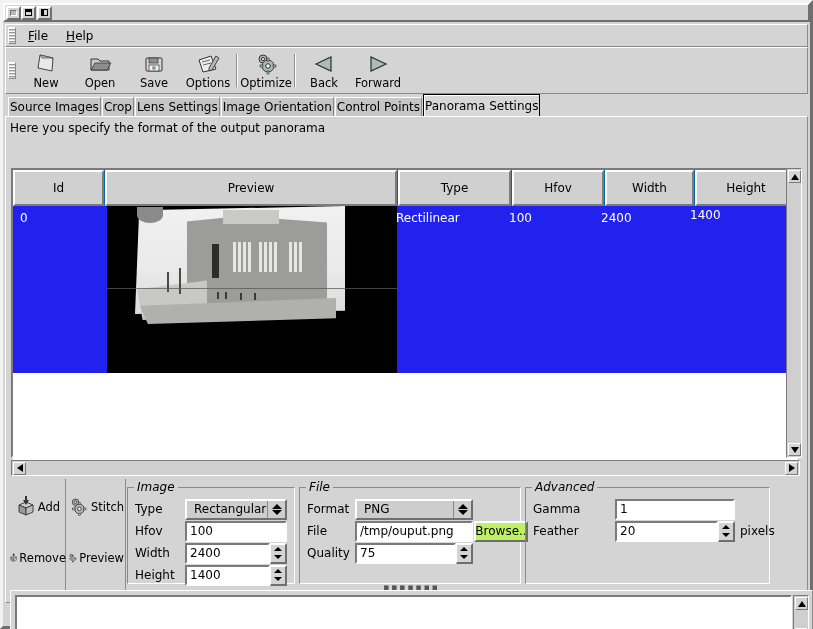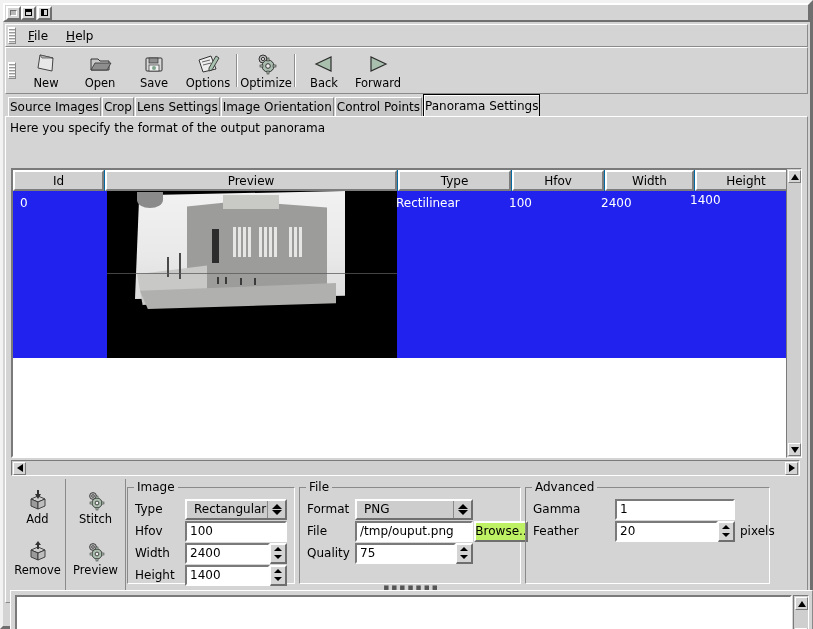--- a/index.html
+++ b/index.html
@@ -150,21 +150,21 @@
     font-size: 12px; color: #000;
   }
 
   
   .table-wrap {
     position: absolute; left: 5px; top: 51px; width: 789px; height: 290px;
     box-sizing: border-box;
     border: 2px solid; border-color: #7a7a7a #ffffff #ffffff #7a7a7a;
     background: #ffffff;
   }
-  .thead { display: flex; height: 21px; background: #0369a1; }
+  .thead { display: flex; height: 36px; background: #0369a1; }
   .th {
     box-sizing: border-box;
     background: #d0d0d0;
     border: 2px solid; border-color: #ffffff #7c7c7c #7c7c7c #ffffff;
     display: flex; align-items: center; justify-content: center;
     font-size: 12px; color: #000;
     margin-right: 1px;
   }
   .tbody { position: relative; height: 265px; background: #ffffff; overflow: hidden; }
   .trow {
@@ -261,37 +261,37 @@
   .ctrl-area {
     position: absolute; left: 3px; top: 362px; width: 794px; height: 111px;
   }
   .sidebtns {
     position: absolute; left: 0; top: 0; width: 57px; height: 111px;
     box-sizing: border-box;
     border-right: 1px solid #8a8a8a;
   }
   .sidebtn {
     width: 57px; height: 46px; margin-top: 5px;
-    display: flex; flex-direction: column; align-items: center; justify-content: center; gap: 1px;
+    display: flex; flex-direction: row; align-items: center; justify-content: center; gap: 1px;
   }
   .sidebtn .lbl { font-size: 11.5px; line-height: 12px; }
   .sidebtns2 {
     position: absolute; left: 58px; top: 0; width: 59px; height: 111px;
     box-sizing: border-box;
     border-right: 1px solid #8a8a8a;
   }
 
   .groupbox {
     position: absolute; box-sizing: border-box;
     border: 1px solid; border-color: #8a8a8a #ffffff #ffffff #8a8a8a;
   }
   .groupbox > .gb-title {
     position: absolute; left: 6px; top: -8px;
     background: #d4d4d4; padding: 0 3px;
-    font-size: 12px; color: #000;
+    font-size: 12px; color: #000; font-style: italic;
   }
   .field-row { display: flex; align-items: center; height: 22px; margin-bottom: 0px; }
   .field-lbl { font-size: 12px; color: #000; }
 
   .combo {
     box-sizing: border-box; height: 21px;
     background: #cdcdcd;
     border: 2px solid; border-color: #ffffff #6f6f6f #6f6f6f #ffffff;
     display: flex; align-items: center;
     position: relative;

